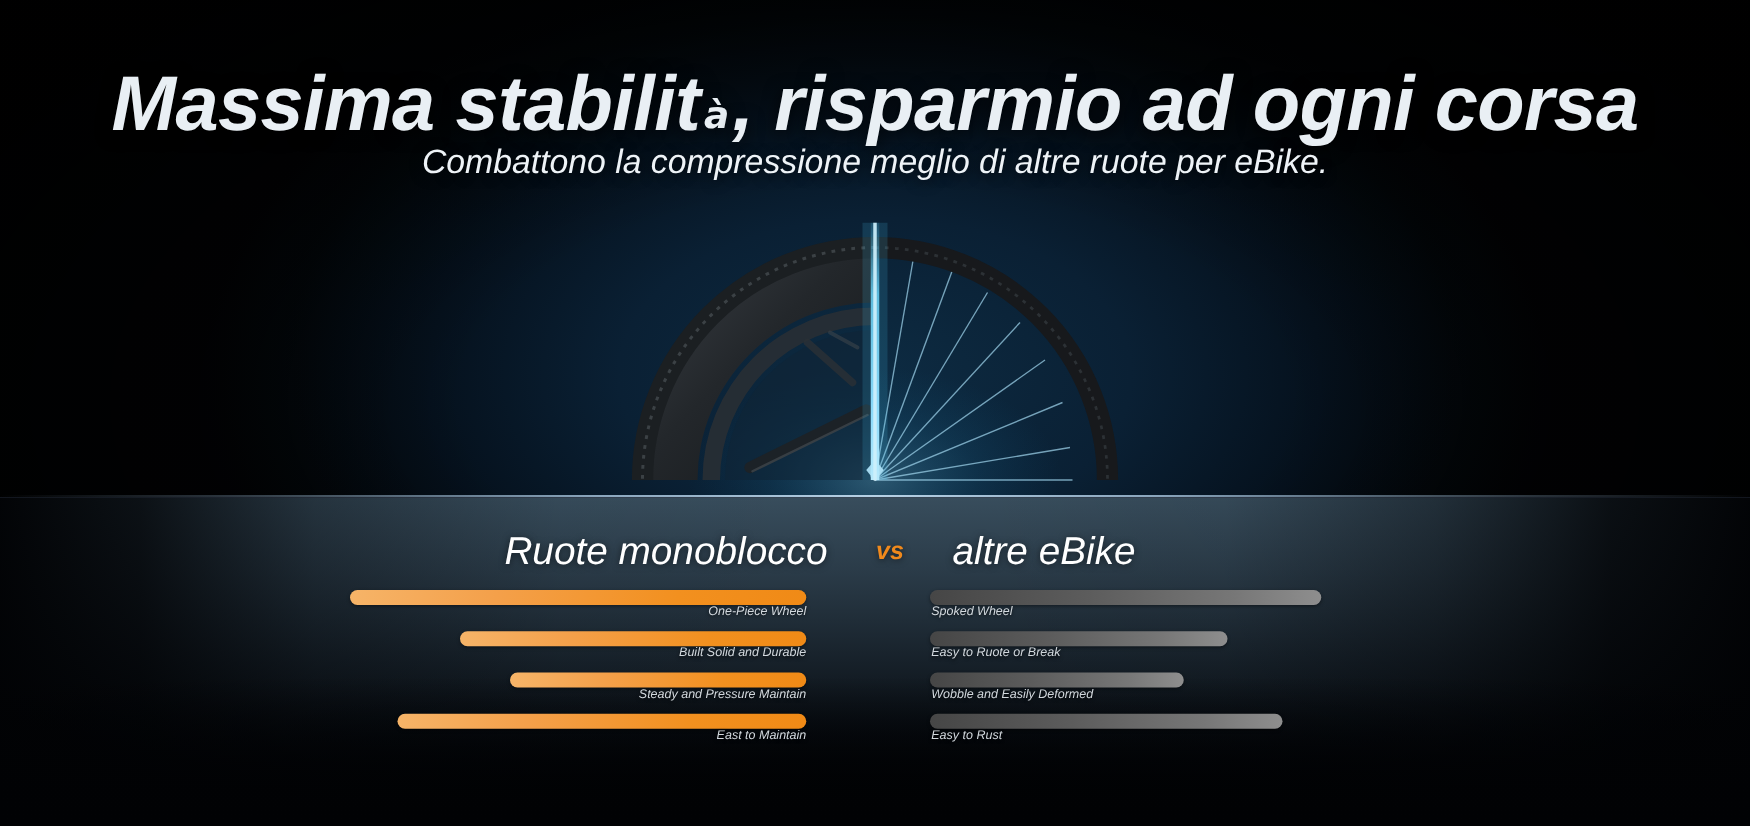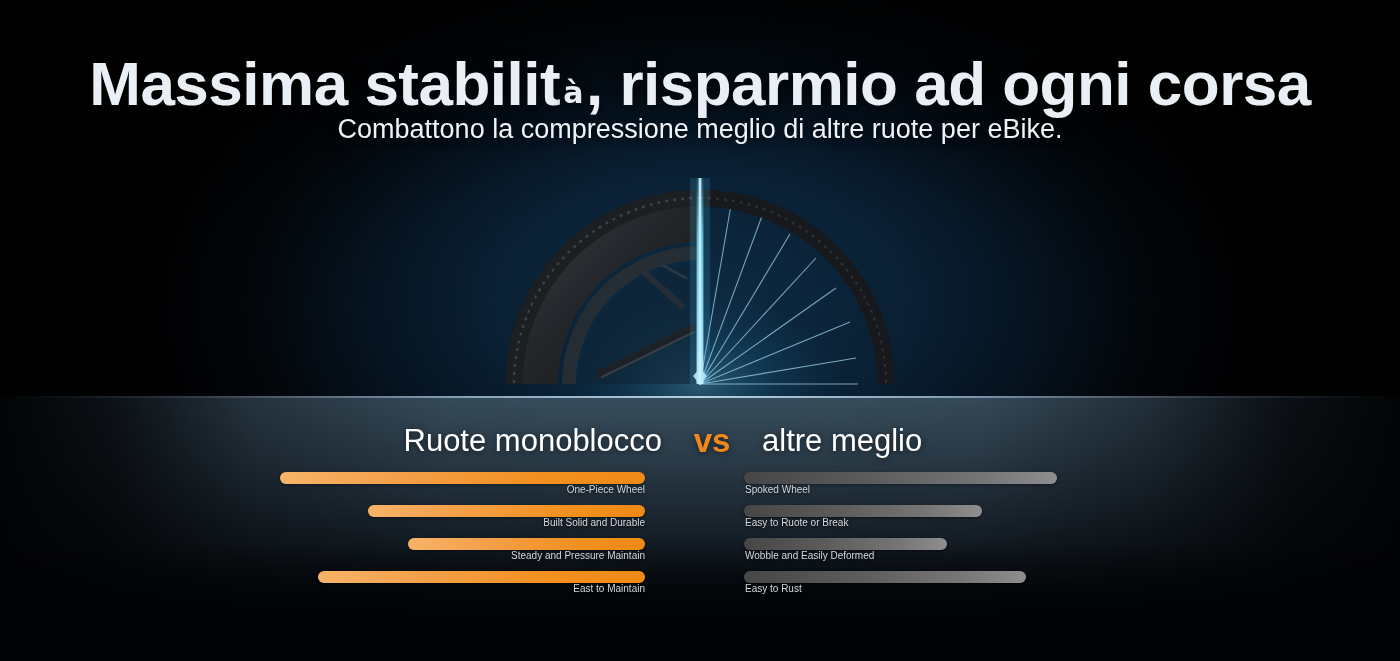--- a/index.html
+++ b/index.html
@@ -9,20 +9,21 @@
     background:#000;
     font-family:"Liberation Sans", sans-serif;
     overflow:hidden;
   }
 
   .banner {
     position:relative;
     width:1400px; height:661px;
     background:#701a75;
     overflow:hidden;
+    font-style:italic;
   }
 
   
   .hero {
     position:absolute; left:0; top:0;
     width:1400px; height:398px;
     overflow:hidden;
     background:
       radial-gradient(ellipse 540px 330px at 700px 300px, #0d2b42 0%, #0a2034 38%, #05111d 66%, #020609 88%, #010204 100%),
       #010204;
@@ -129,21 +130,21 @@
     z-index:7;
     display:flex; align-items:center; justify-content:center;margin-left:12px;
   }
   .vs-left, .vs-right {
     font-size:31px; color:#ffffff; white-space:nowrap;
     text-shadow:0 1px 6px rgba(0,0,0,0.55);
   }
   .vs-left  { width:270px; text-align:right; padding-right:0; }
   .vs-mark  {
     width:100px; text-align:center;
-    font-size:33px; font-weight:bold; color:#f0891c;
+    font-size:20px; font-weight:bold; color:#f0891c;
     text-shadow:0 1px 6px rgba(0,0,0,0.55);
   }
   .vs-right { width:270px; text-align:left; }
 
   
   .chart {
     position:absolute; left:0; top:470px;
     width:1400px; height:140px;
     z-index:7;
   }
@@ -268,21 +269,21 @@
   </div>
 
   <div class="headings">
     <h1 class="title"><span>Massima stabilit</span><span class="accent-char">à</span><span>, risparmio ad ogni corsa</span></h1>
     <p class="subtitle">Combattono la compressione meglio di altre ruote per eBike.</p>
   </div>
 
   <div class="vs-row">
     <div class="vs-left">Ruote monoblocco</div>
     <div class="vs-mark">vs</div>
-    <div class="vs-right">altre meglio</div>
+    <div class="vs-right">altre eBike</div>
   </div>
 
   <div class="chart">
 
     <div class="row">
       <div class="bar-track-left">
         <div class="bar left" style="width: 365px;"></div>
       </div>
       <div class="bar-label left">One-Piece Wheel</div>
       <div class="bar-track-right">

